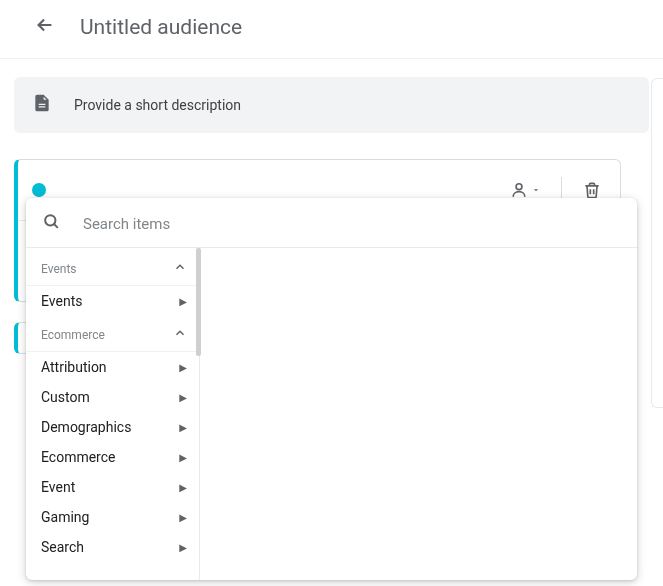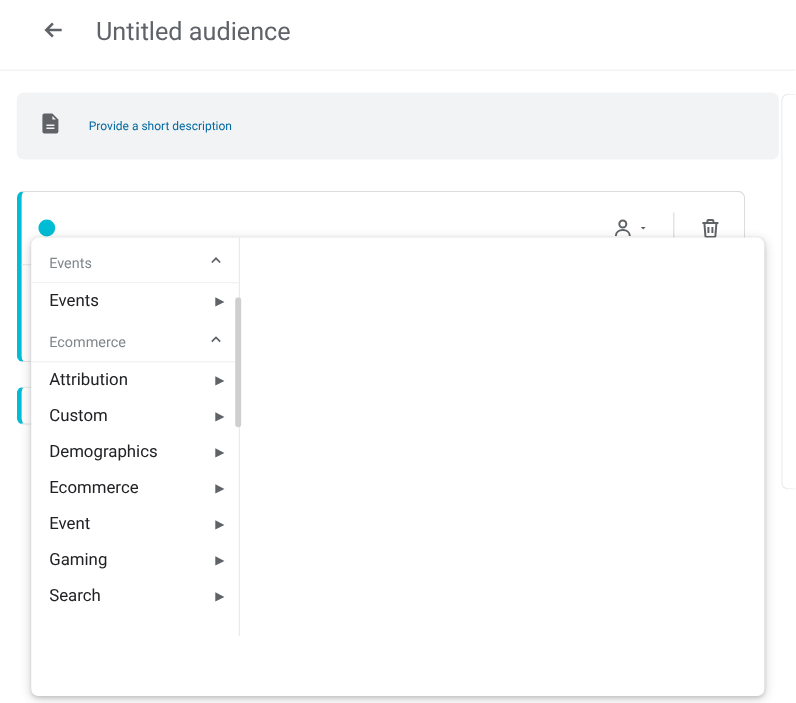--- a/index.html
+++ b/index.html
@@ -22,21 +22,21 @@
     .content { padding: 18px 14px 0 14px; }
     .desc-bar {
       background: #f1f3f4;
       border-radius: 6px;
       padding: 16px 18px;
       display: flex;
       align-items: center;
       margin-bottom: 26px;
     }
     .desc-icon { color: #5f6368; margin-right: 22px; }
-    .desc-text { color: #0369a1; font-size: 10px; }
+    .desc-text { color: #404040; font-size: 14px; }
     .condition-card {
       background: #fff;
       border: 1px solid #dadce0;
       border-left: 4px solid #00bcd4;
       border-radius: 6px;
       width: 607px;
       position: relative;
       margin-bottom: 20px;
     }
     .condition-header {
@@ -181,20 +181,29 @@
     </div>
     <div class="condition-body"></div>
   </div>
 
   <div class="second-card-stub"></div>
 </div>
 
 <div class="peek-panel"></div>
 
 <div class="dropdown">
+  <div class="search-row">
+    <span class="search-icon">
+      <svg width="19" height="19" viewBox="0 0 24 24" fill="none" stroke="currentColor" stroke-width="2.5">
+          <circle cx="10.5" cy="10.5" r="6.5"></circle>
+          <path d="M20 20l-4.5-4.5"></path>
+        </svg>
+    </span>
+    <input class="search-input" placeholder="Search items" style="">
+  </div>
   <div class="panel-body">
     <div class="category-col">
       <div class="section-header">
         <span>Events</span>
         <span class="chevron-up">
           <svg width="14" height="14" viewBox="0 0 24 24" fill="none" stroke="currentColor" stroke-width="2.5">
               <path d="M6 15l6-6 6 6"></path>
             </svg>
         </span>
       </div>

